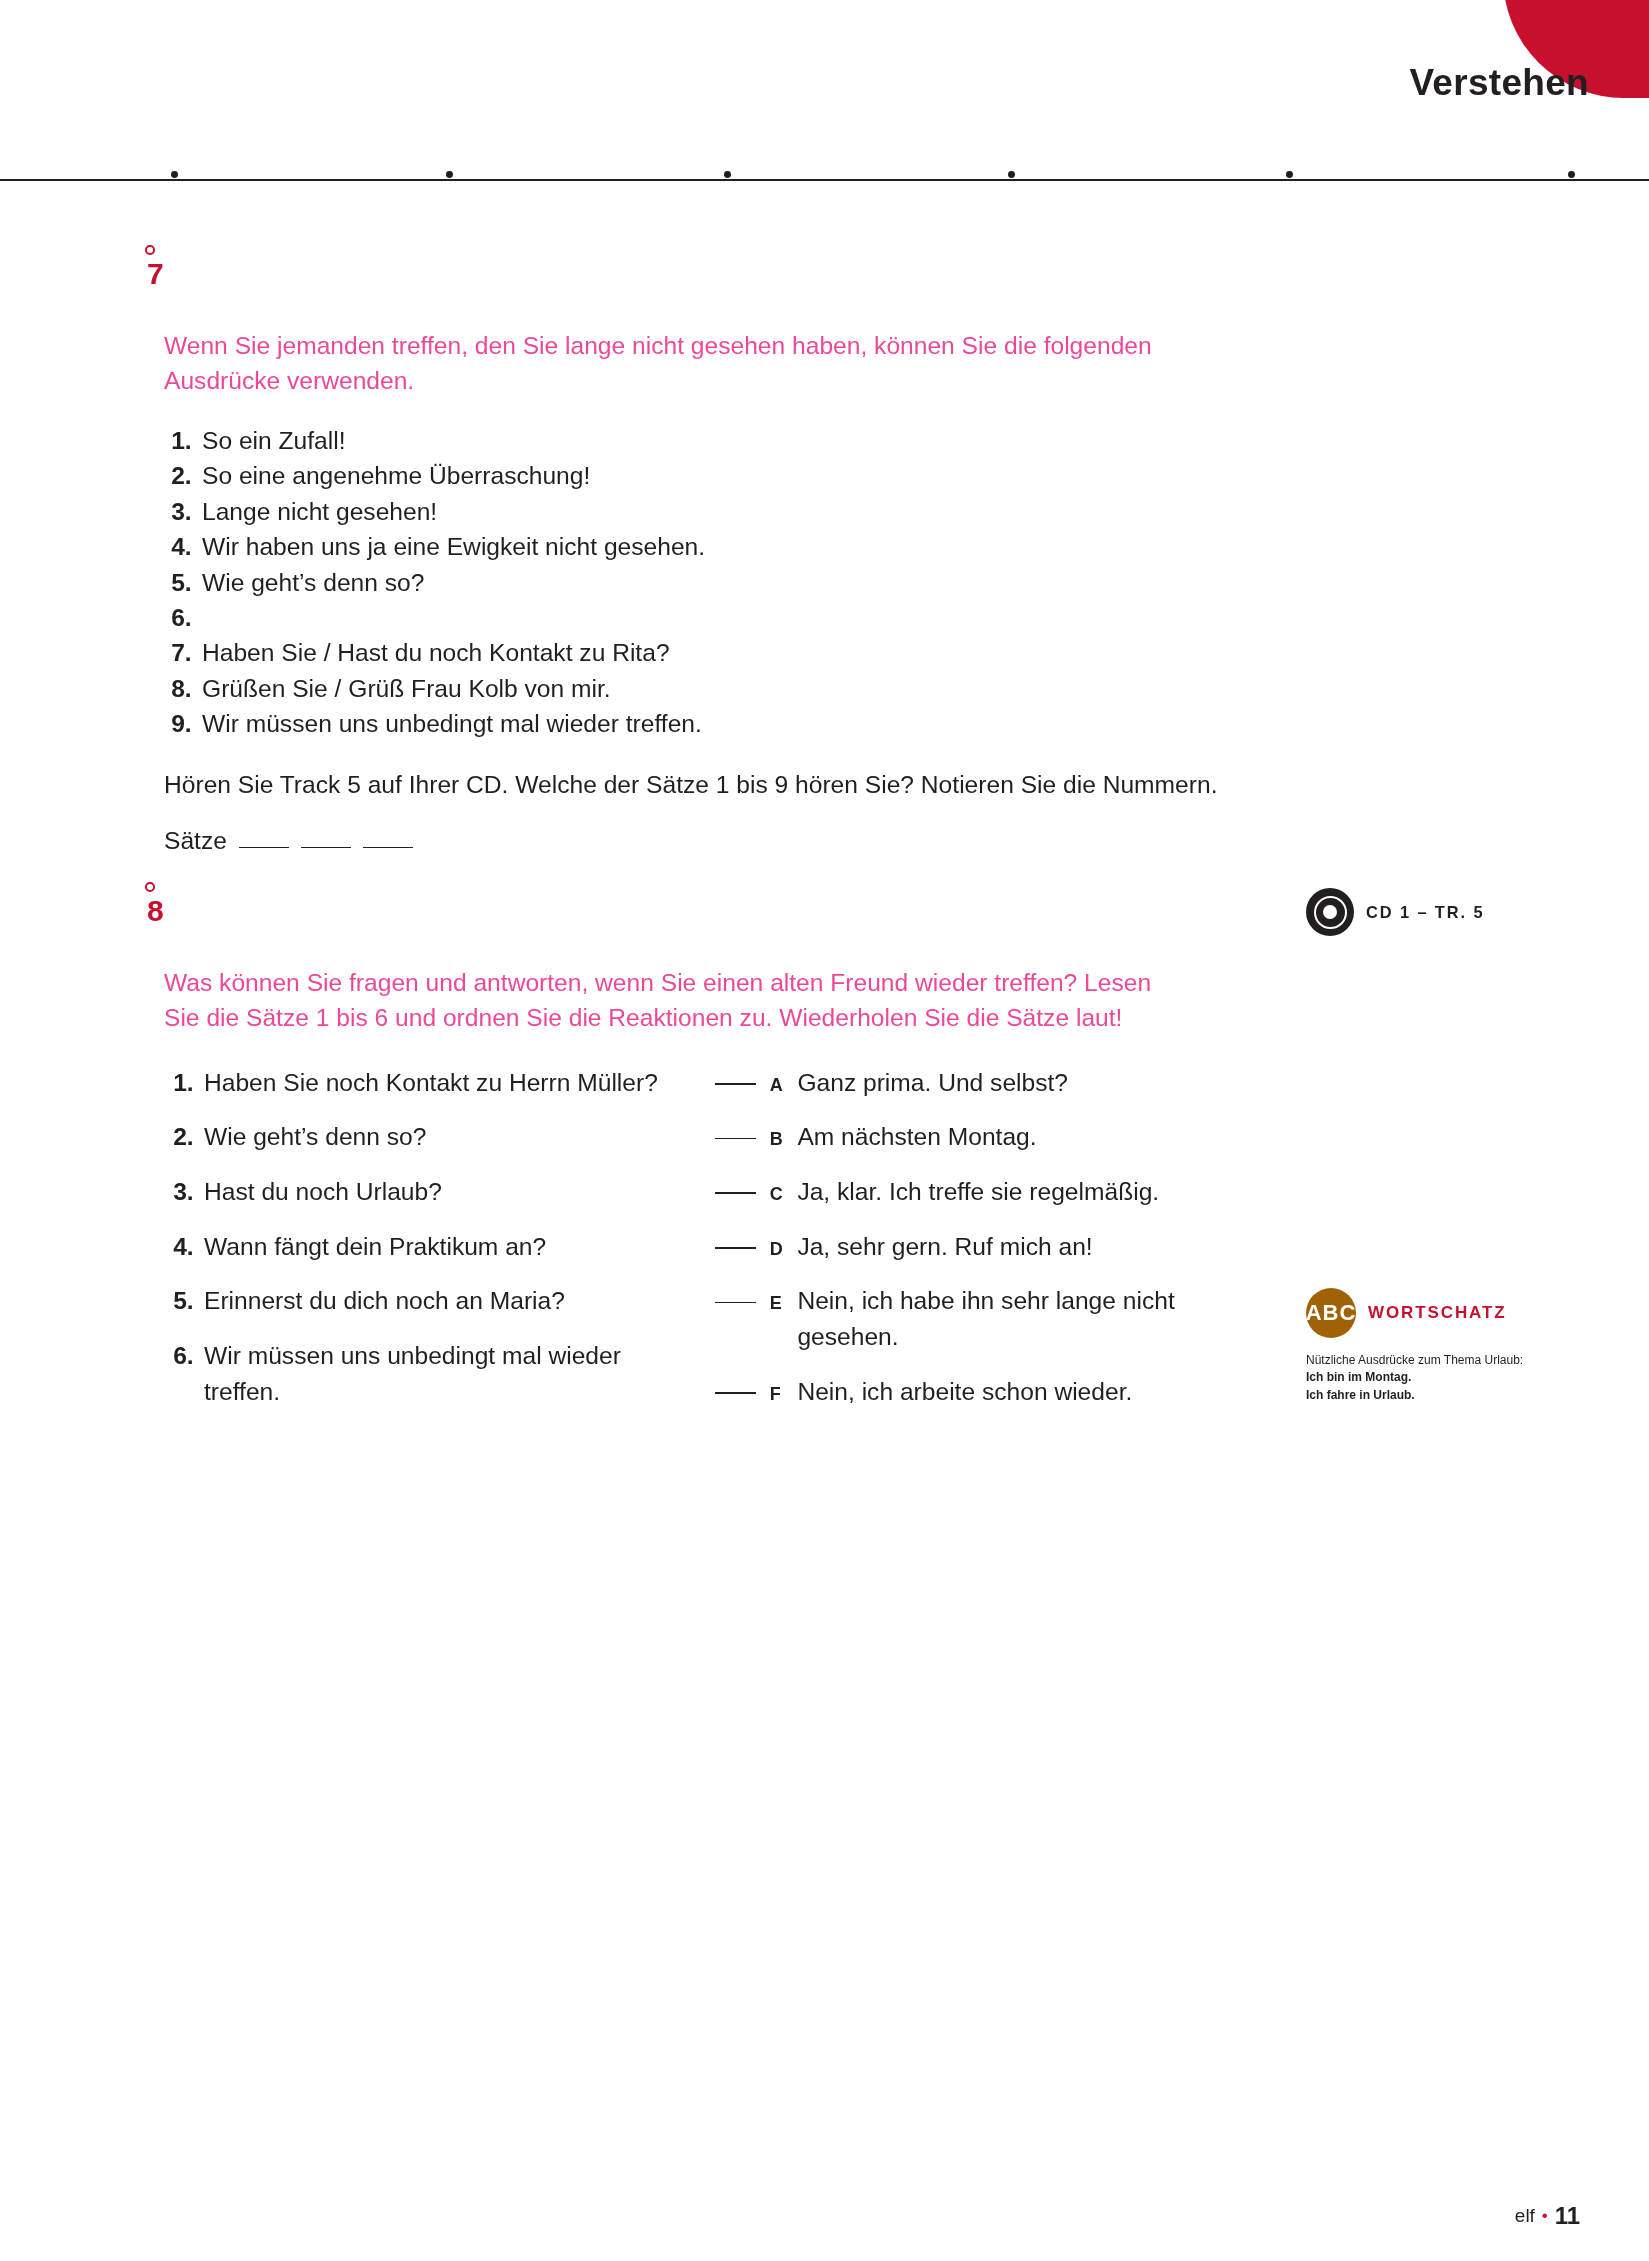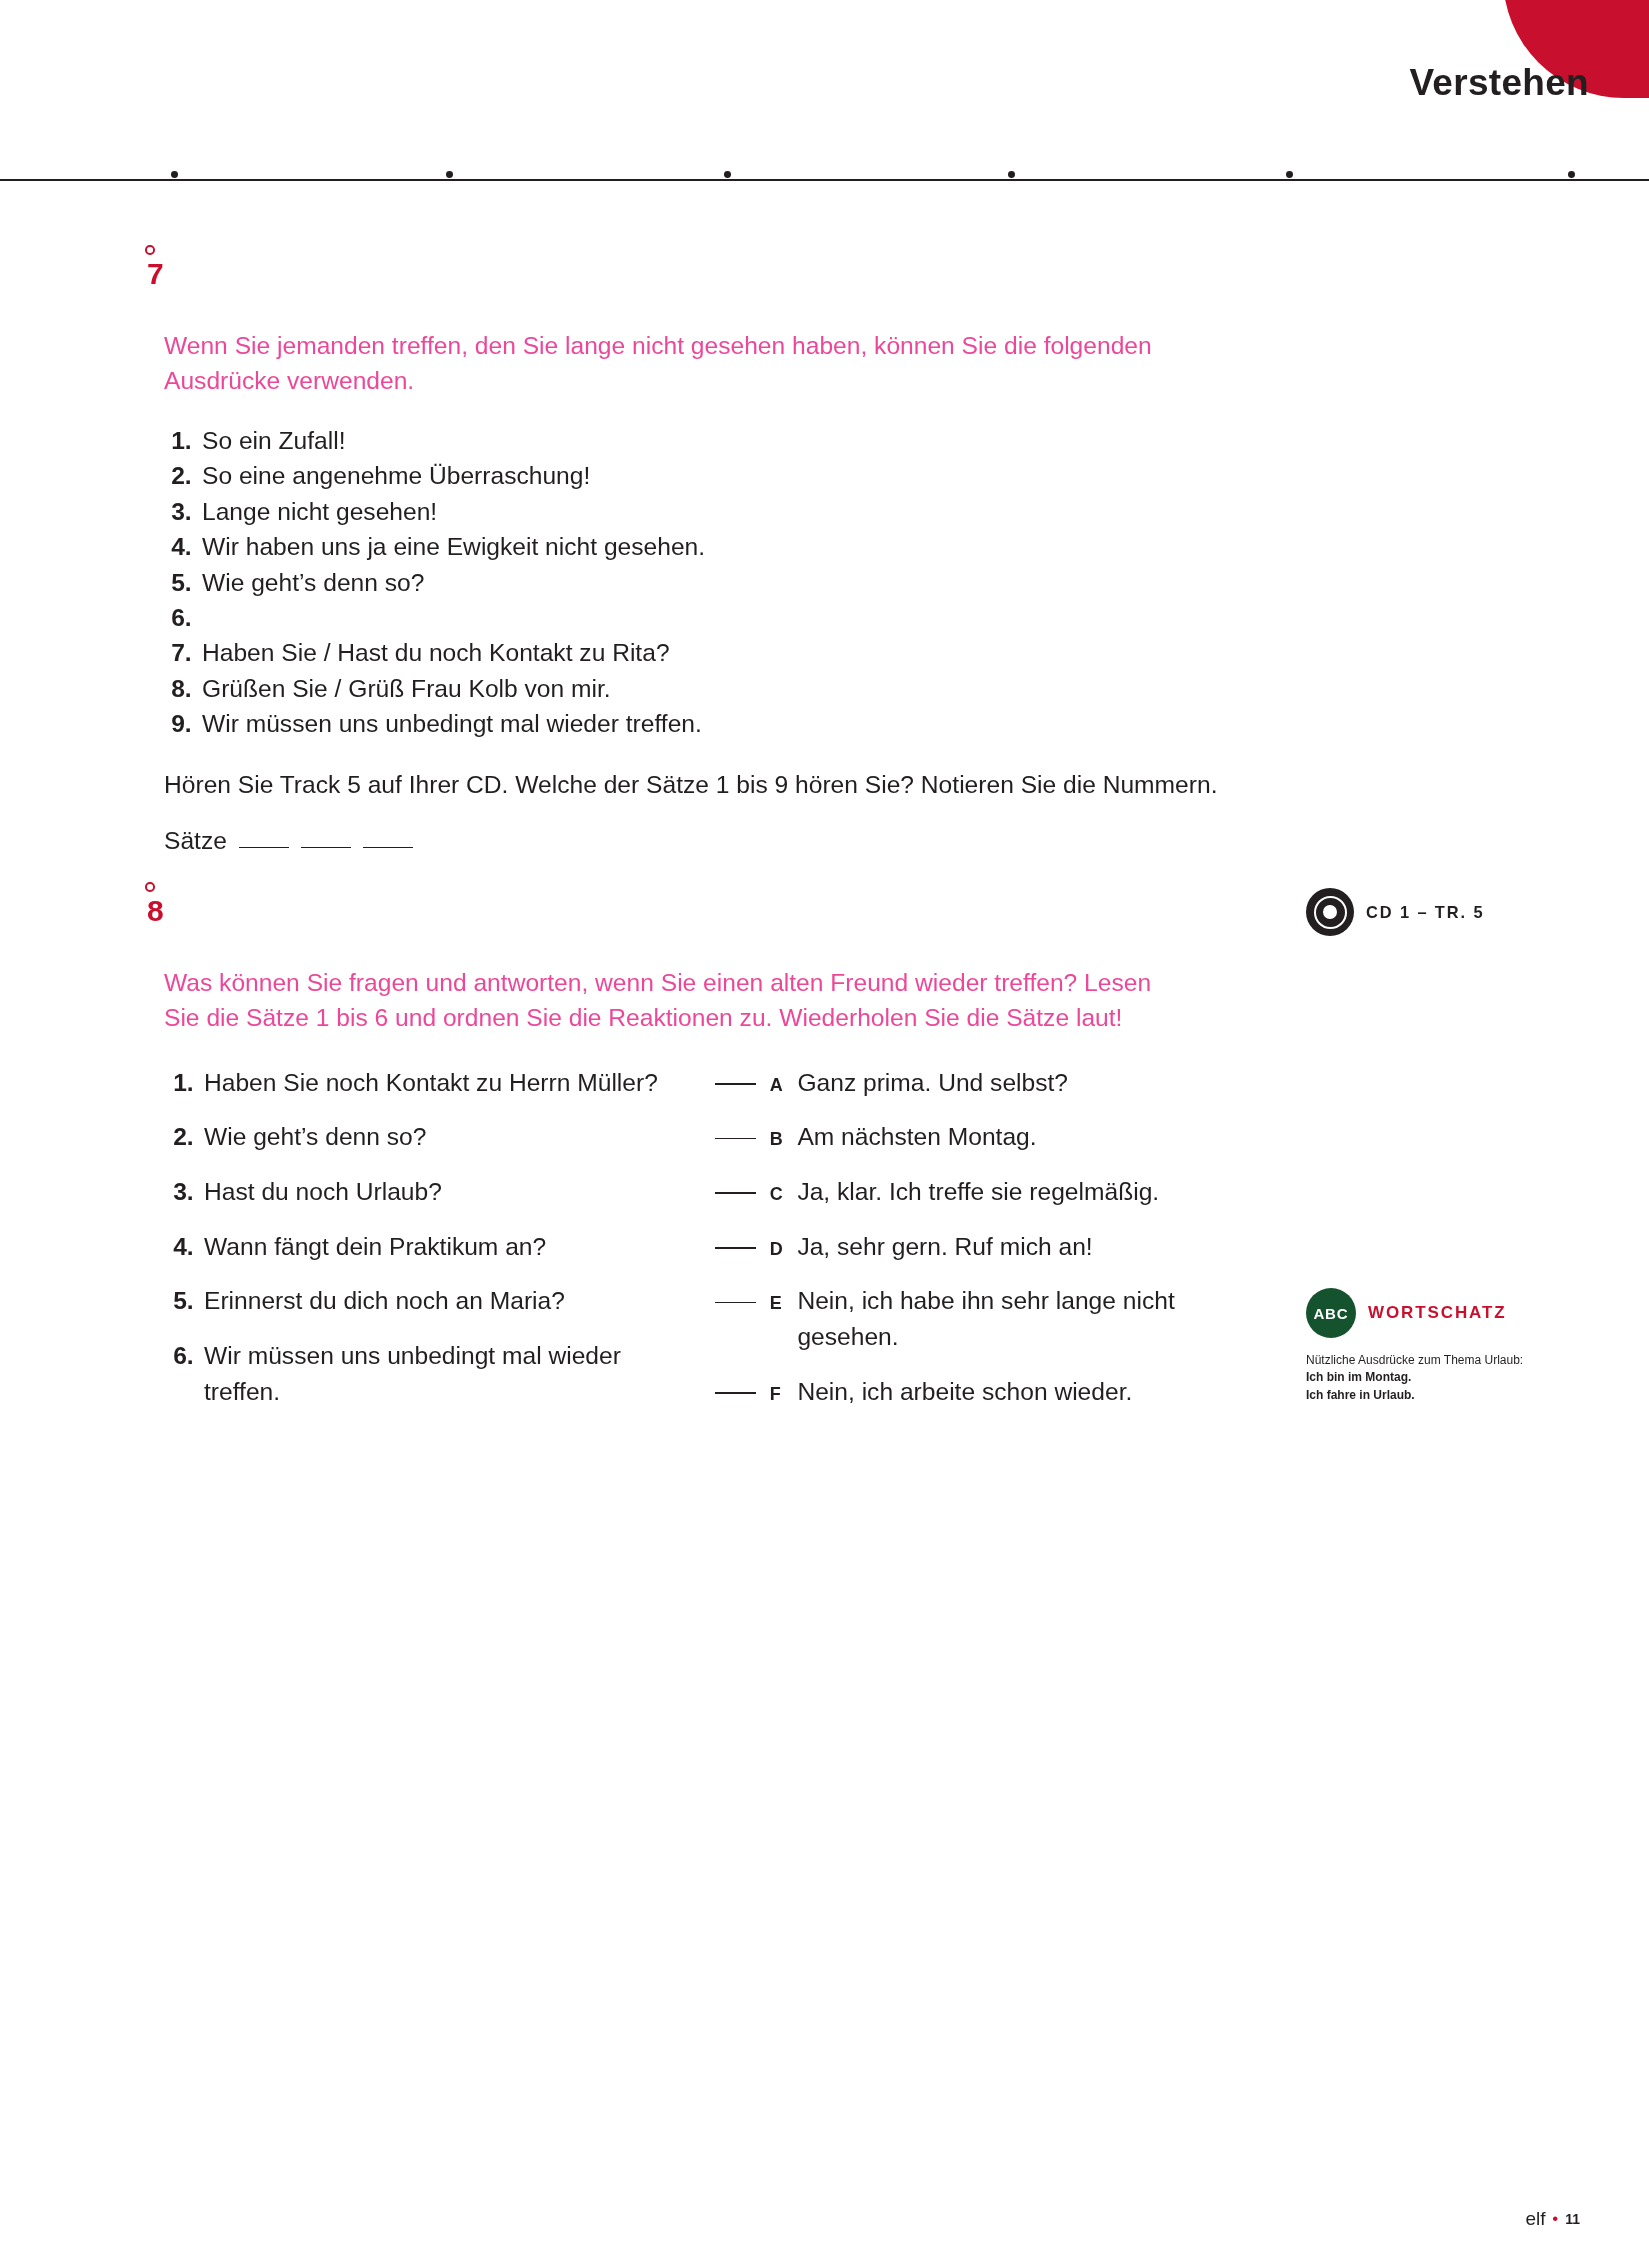--- a/index.html
+++ b/index.html
@@ -256,23 +256,23 @@
   }
   .ws-head {
     display: flex;
     align-items: center;
     gap: 12px;
   }
   .abc-badge {
     width: 50px;
     height: 50px;
     border-radius: 50%;
-    background: #14532d;
+    background: #a16207;
     color: #ffffff;
-    font-size: 15px;
+    font-size: 22px;
     font-weight: bold;
     letter-spacing: 0.9px;
     display: flex;
     align-items: center;
     justify-content: center;
     flex: 0 0 50px;
   }
   .ws-title {
     font-size: 17px;
     font-weight: bold;
@@ -299,21 +299,21 @@
     display: flex;
     align-items: center;
     gap: 6.9px;
   }
   .footer .sep {
     color: #c8102e;
     font-size: 17px;
   }
   .footer .pg {
     font-weight: bold;
-    font-size: 14px;
+    font-size: 24px;
   }
 </style>
 </head>
 <body>
 
 <div class="corner-blob"></div>
 <div class="page-header-title">Verstehen</div>
 <div class="rule"></div>
 <div class="rule-dots">
   <i style="left:171px"></i>

